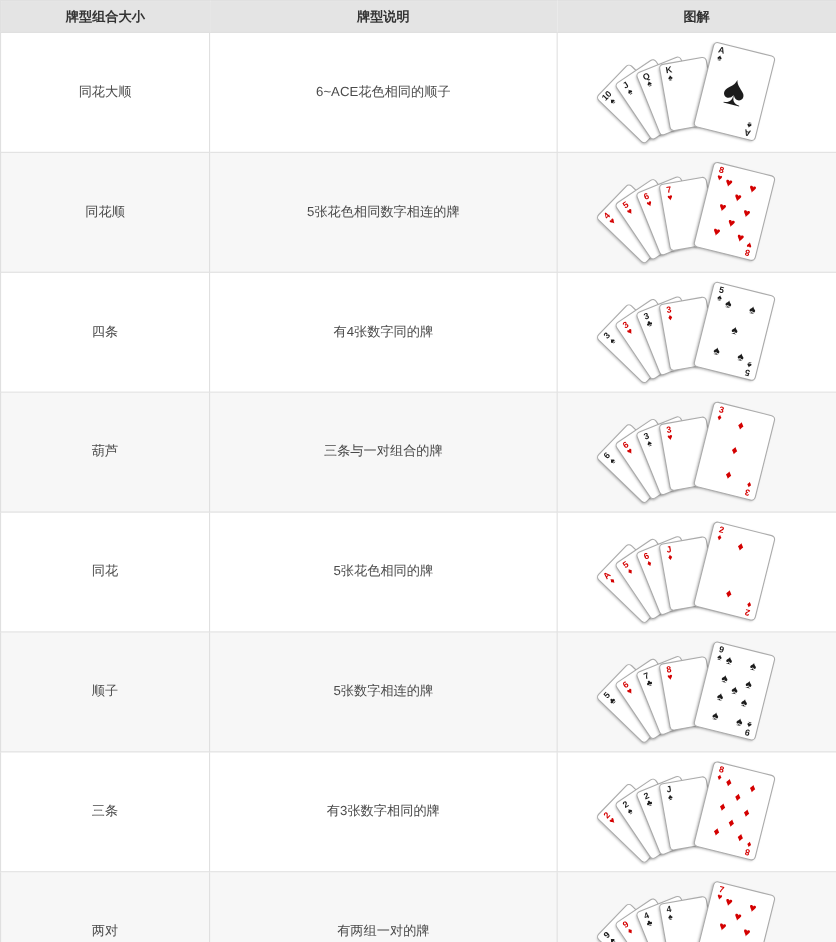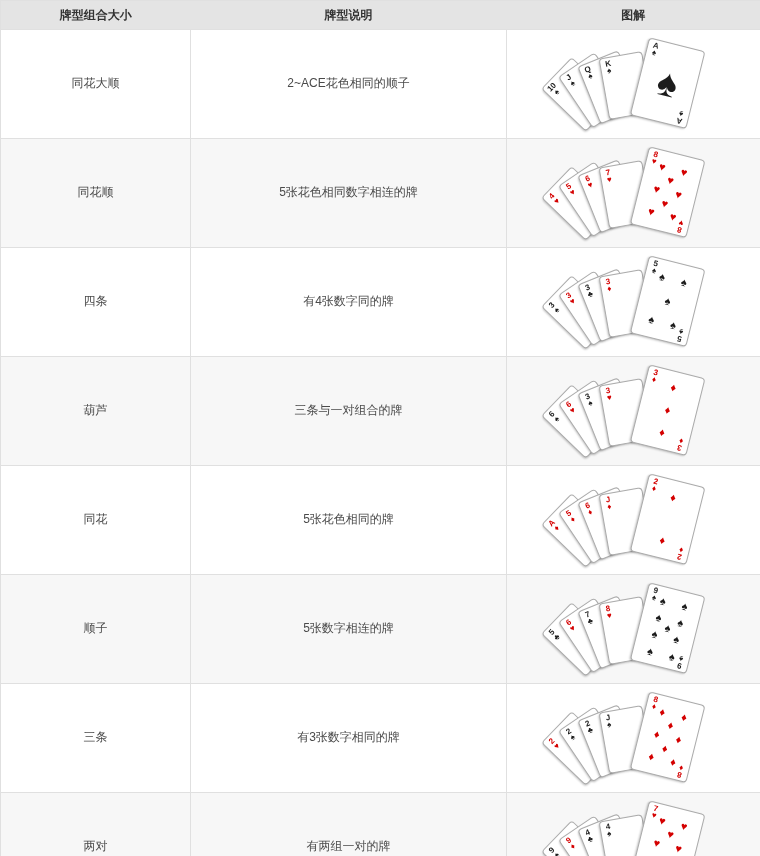--- a/index.html
+++ b/index.html
@@ -56,21 +56,21 @@
         <th>牌型说明</th>
         <th>图解</th>
       </tr>
     </thead>
     <tbody id="tbody">
         <tr class="data">
     <td>
       <span class="hand-name">同花大顺</span>
     </td>
     <td>
-      <span class="desc">2~ACE花色相同的顺子</span>
+      <span class="desc">6~ACE花色相同的顺子</span>
       
     </td>
     <td>
       <div class="fan">
               <div class="pcard back" style="left: 12px; transform: rotate(-46deg); z-index: 0;">
                 <div class="corner blk">
                   <span class="r">10</span>
                   <span class="s">♠</span>
                 </div>
               </div>

